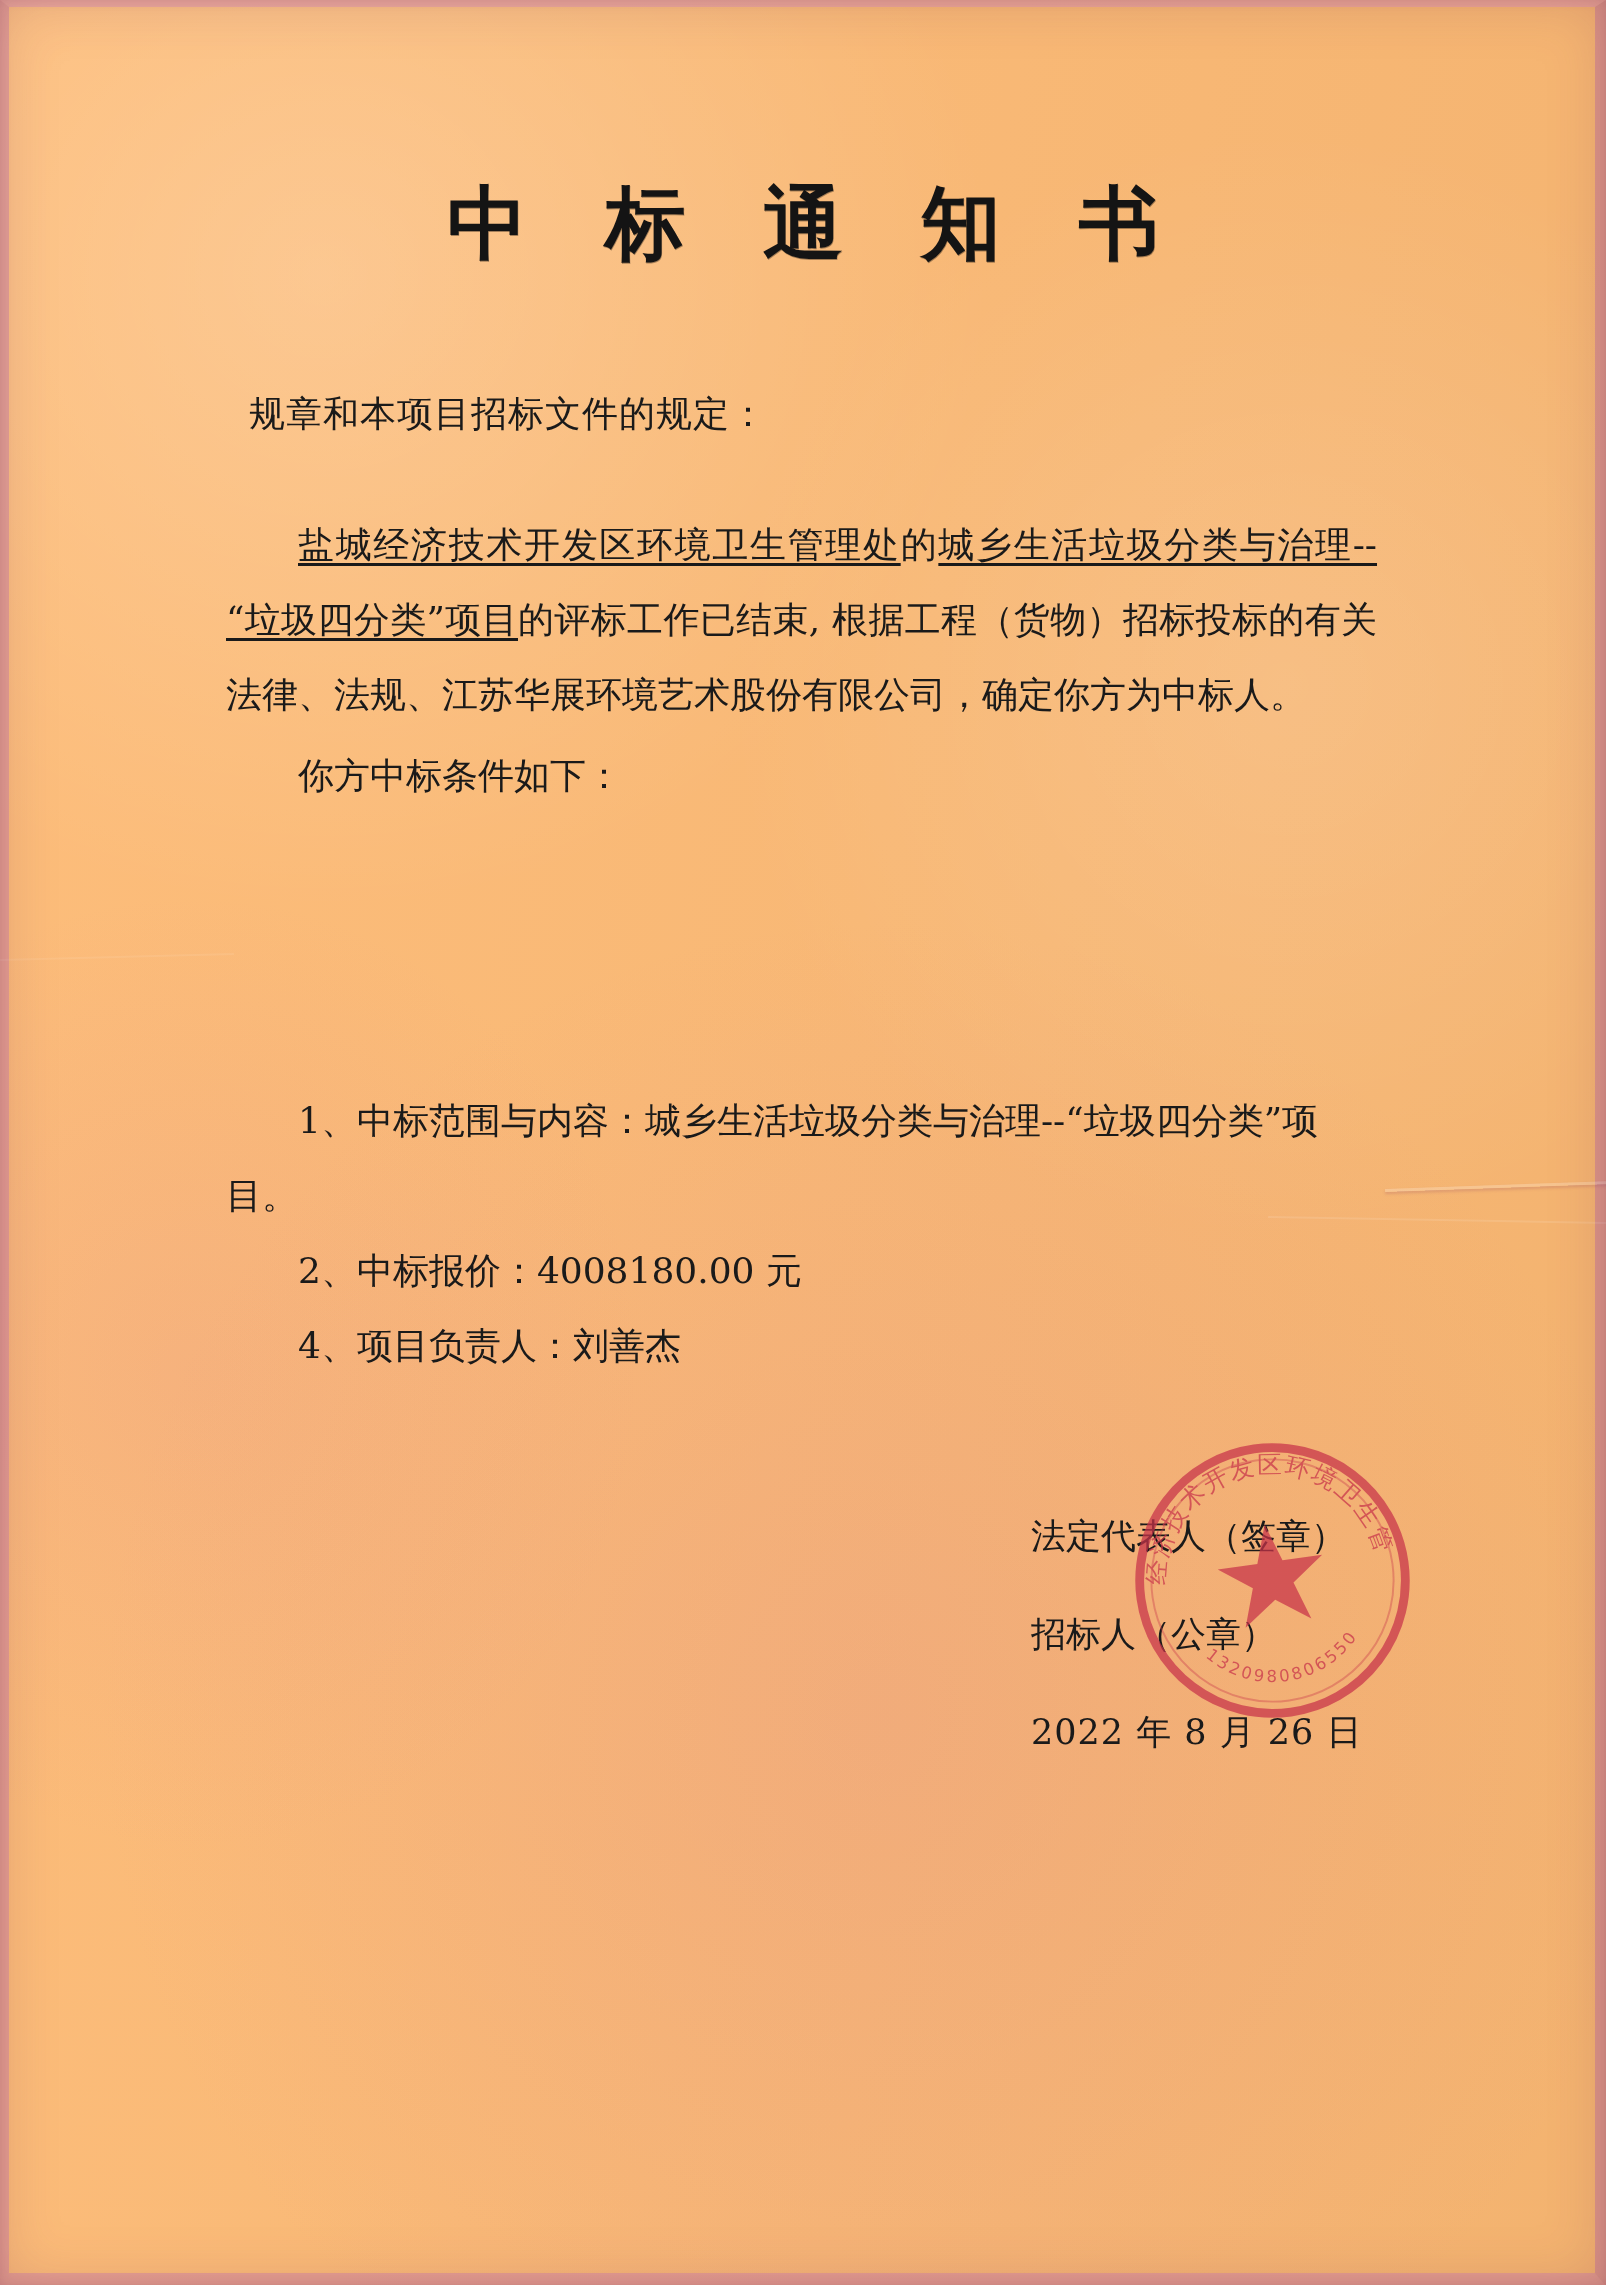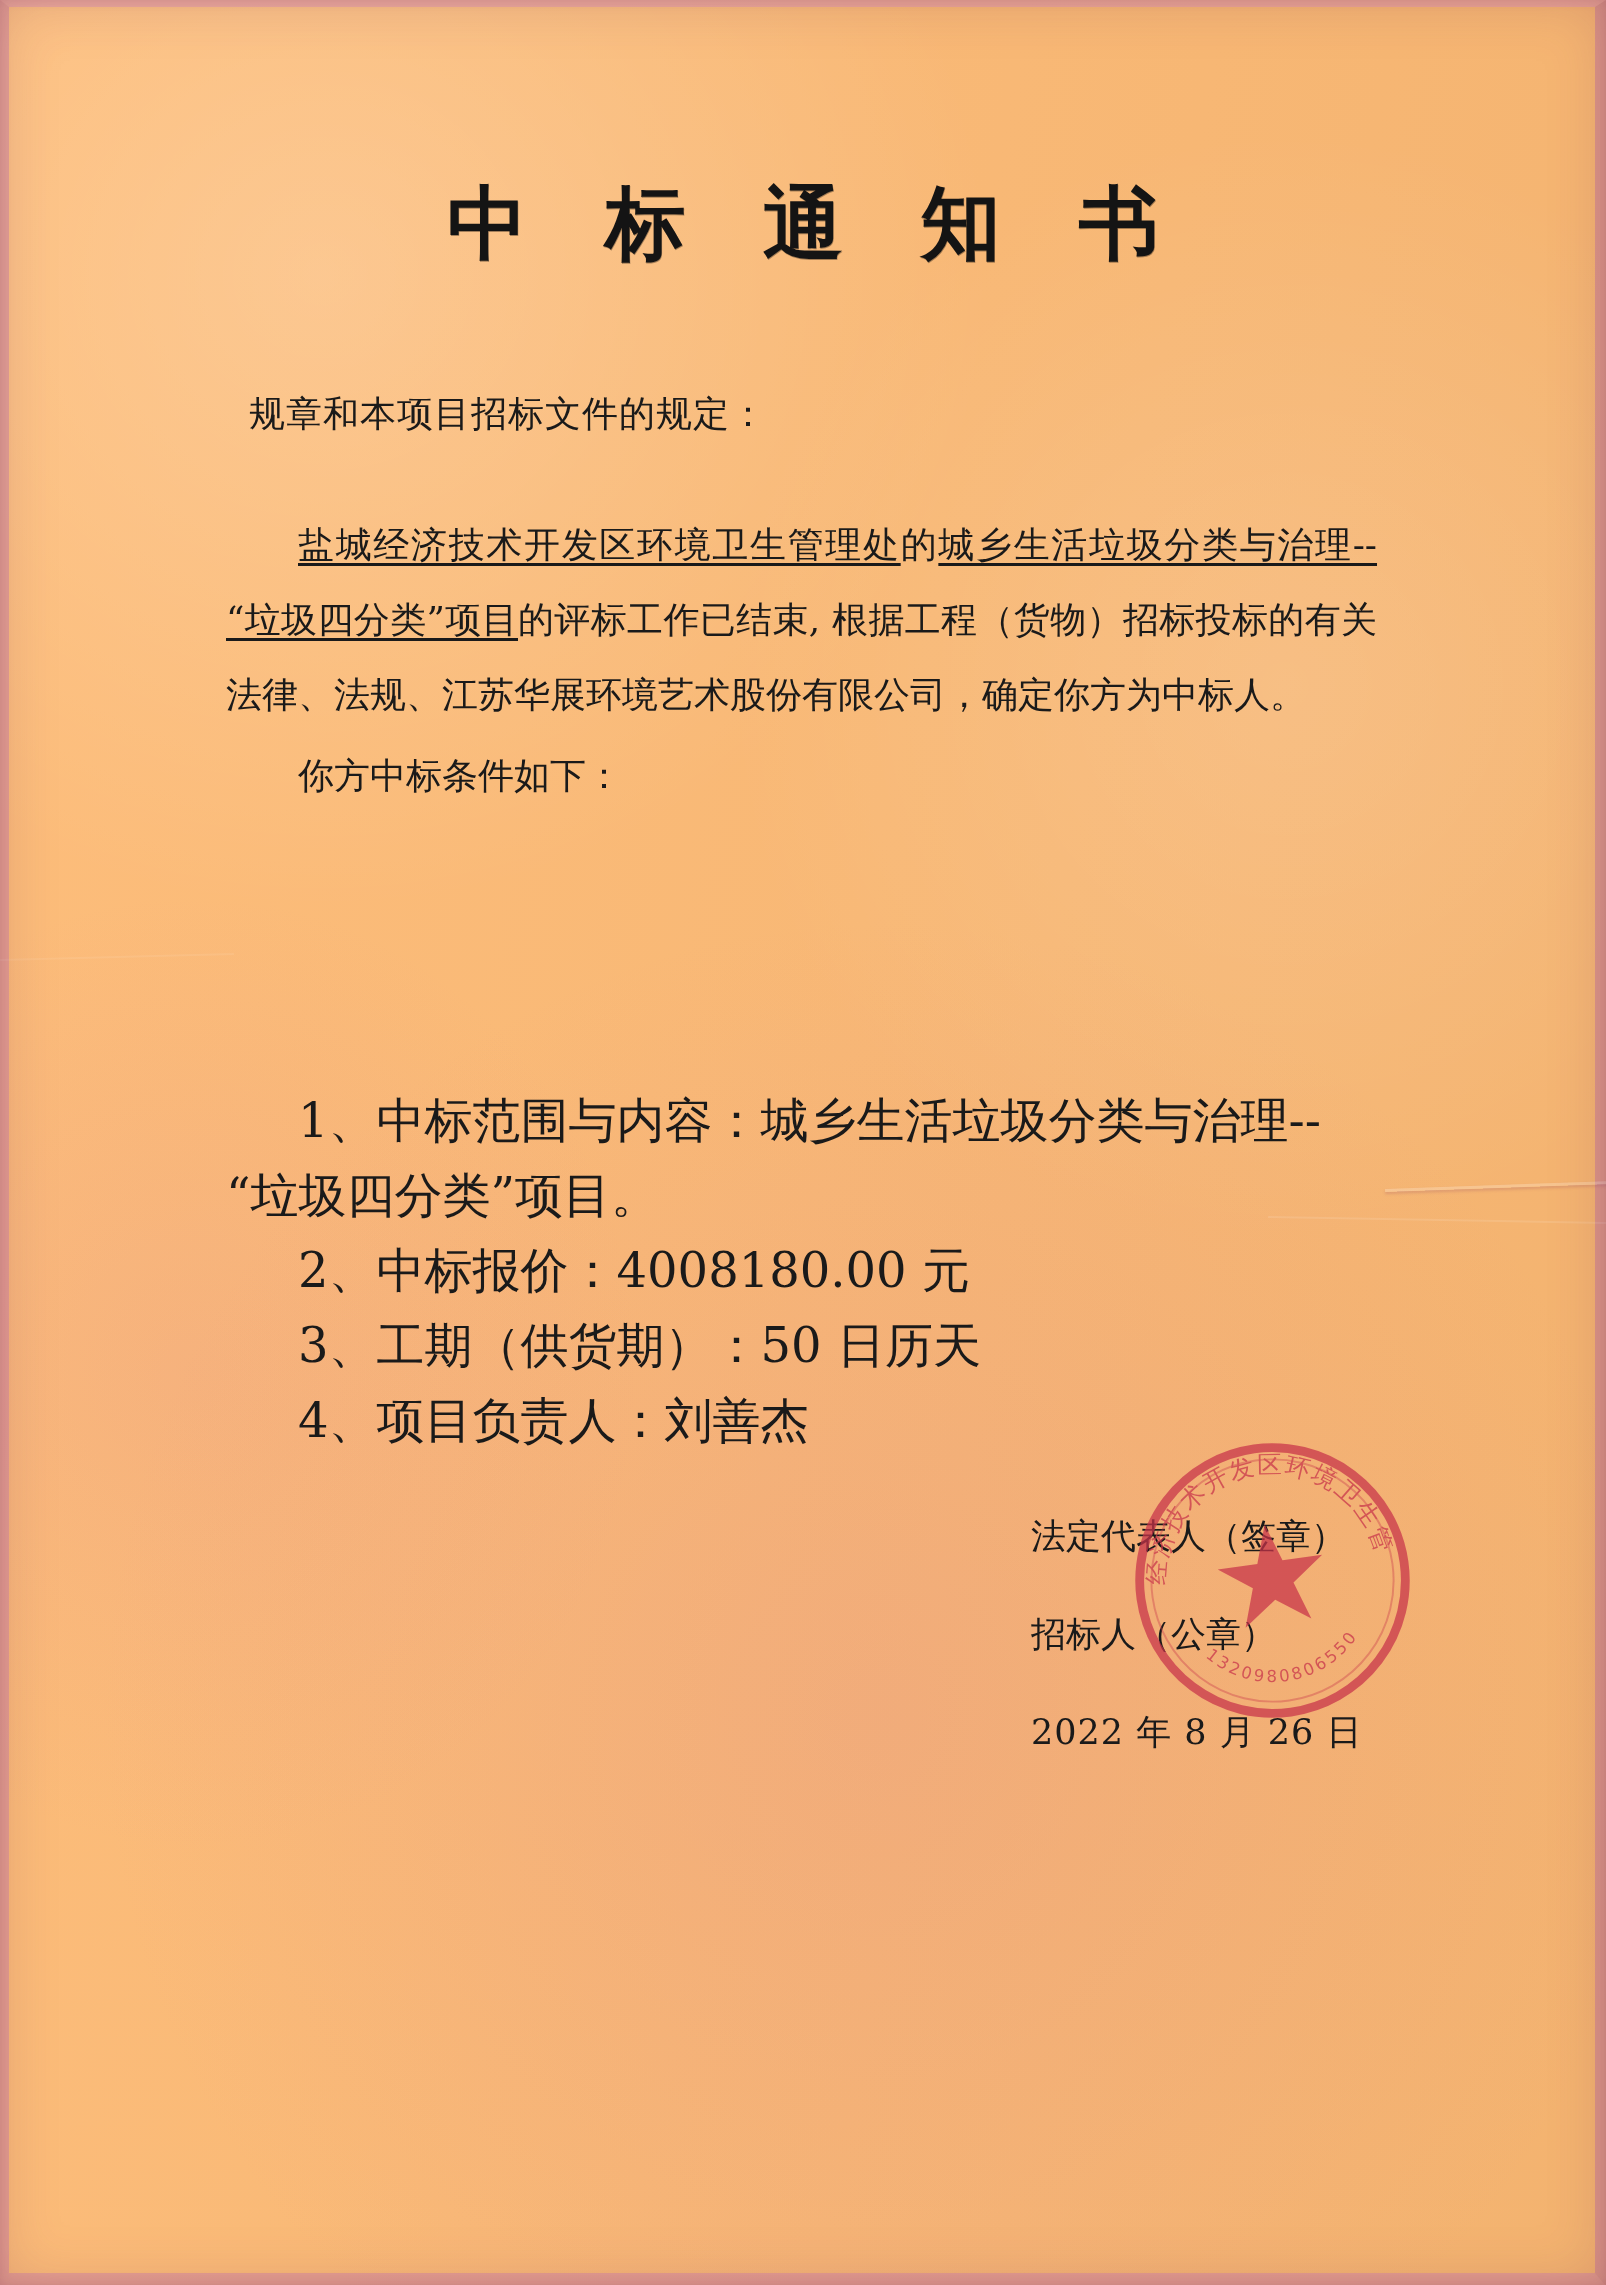--- a/index.html
+++ b/index.html
@@ -100,21 +100,21 @@
     text-justify: inter-ideograph;
   }
   .indent { text-indent: 72px; }
   .u { text-decoration: underline; text-underline-offset: 5.9px; }
 
   .items {
     position: absolute;
     left: 226px;
     top: 1083px;
     width: 1151px;
-    font-size: 48px;
+    font-size: 36px;
     line-height: 75px;
   }
   .item { margin: 0; text-indent: 72px; }
 
   .sign-block {
     position: absolute;
     right: 219px;
     top: 1487px;
     width: 605px;
     font-size: 35px;
@@ -155,21 +155,20 @@
     <div class="body-block">
       <p class="para indent">
         <span class="u">盐城经济技术开发区环境卫生管理处</span><span>的</span><span class="u">城乡生活垃圾分类与治理--“垃圾四分类”项目</span><span>的评标工作已结束, 根据工程（货物）招标投标的有关法律、法规、江苏华展环境艺术股份有限公司，确定你方为中标人。</span>
       </p>
       <p class="para indent">你方中标条件如下：</p>
     </div>
 
     <div class="items">
       <p class="item">1、中标范围与内容：城乡生活垃圾分类与治理--“垃圾四分类”项目。</p>
       <p class="item">2、中标报价：4008180.00 元</p>
-      <p class="item">3、工期（供货期）：50 日历天</p>
       <p class="item">4、项目负责人：刘善杰</p>
     </div>
 
     <div class="sign-block">
       <div class="sign-line">法定代表人（签章）</div>
       <div class="sign-line">招标人（公章）</div>
       <div class="sign-date">2022 年 8 月 26 日</div>
     </div>
 
     <div class="seal">

